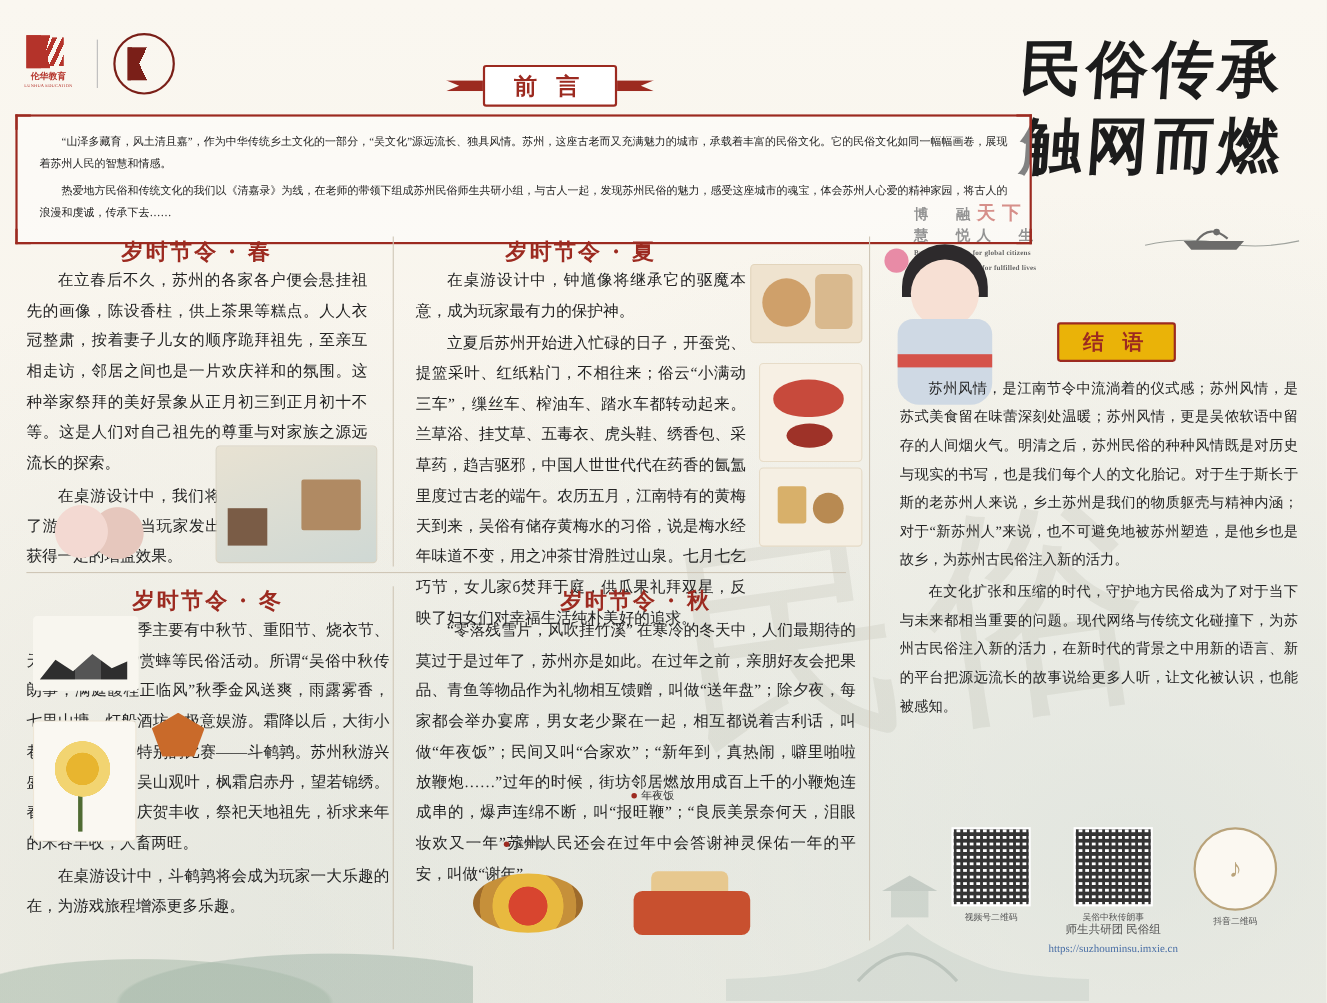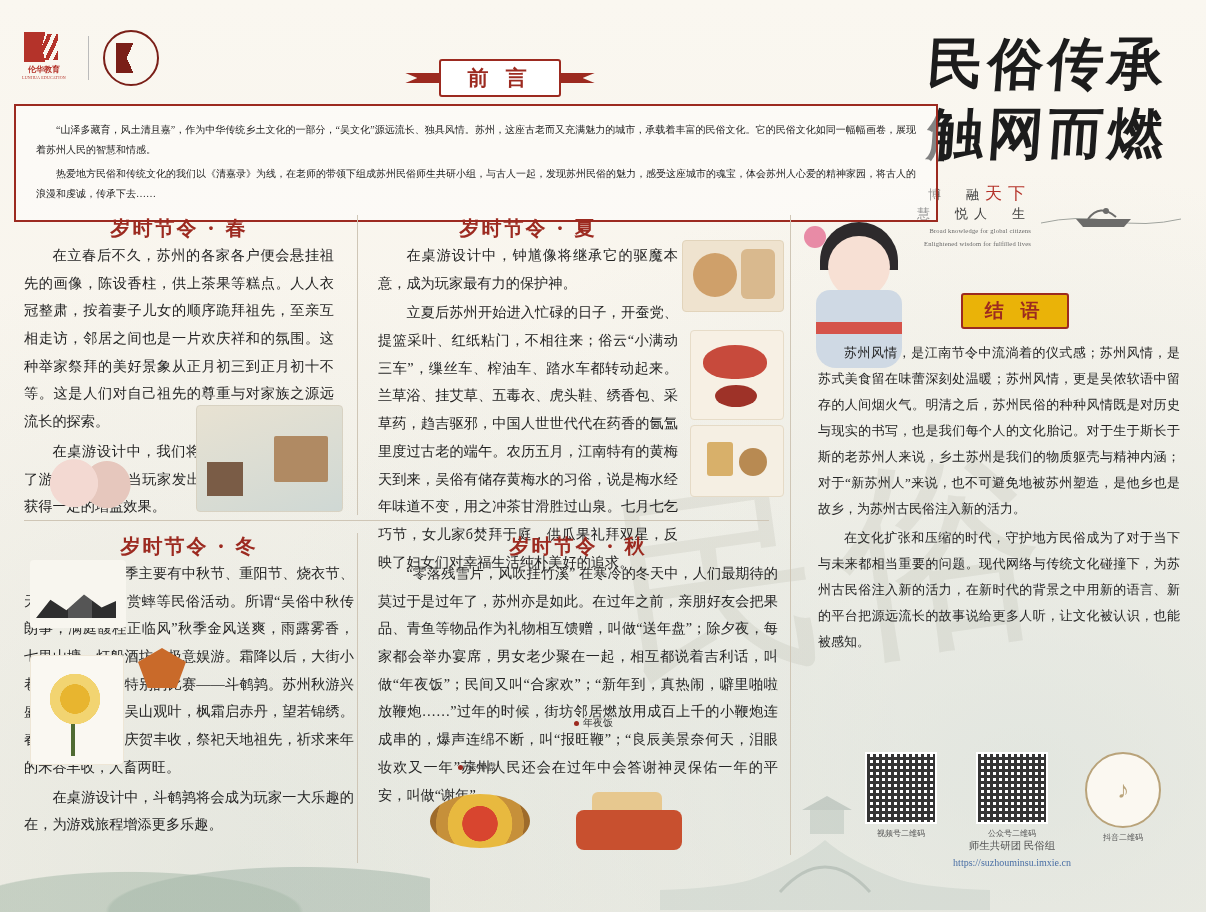--- a/index.html
+++ b/index.html
@@ -45,21 +45,21 @@
      linear-gradient(115deg,#7a1f18 0 40%,transparent 40%),
      linear-gradient(65deg,#7a1f18 0 40%,transparent 40%);}
   
   .main-title{position:absolute;right:38px;top:28px;width:350px;text-align:right;}
   .main-title .l{
     font-family:"DejaVu Serif", serif;
     font-size:56px;font-weight:bold;color:#1c1c1c;
     line-height:1.25;letter-spacing:4px;
     transform:skewX(-4deg);
   }
-  .sub-brand{position:absolute;right:175px;top:182px;text-align:right;width:200px;}
+  .sub-brand{position:absolute;right:175px;top:182px;text-align:left;width:200px;font-weight:bold;}
   .sub-brand .cn{font-size:13px;letter-spacing:6px;color:#3a3a3a;}
   .sub-brand .cn .big{color:#b4332a;font-size:17px;}
   .sub-brand .en{font-size:6.5px;color:#666;letter-spacing:.2px;margin-top:3px;line-height:1.5;}
   .boat{position:absolute;right:20px;top:185px;width:150px;height:46px;opacity:.8;}
   
   .banner{
     position:absolute;left:400px;top:58px;width:200px;height:40px;
     display:flex;align-items:center;justify-content:center;
   }
   .banner .ribbon{
@@ -309,21 +309,21 @@
   <div class="qr-item">
     <div class="qr-box">
         <div class="qr-img"></div>
       </div>
     <div class="qr-cap">视频号二维码</div>
   </div>
   <div class="qr-item">
     <div class="qr-box">
         <div class="qr-img"></div>
       </div>
-    <div class="qr-cap">公众号二维码</div>
+    <div class="qr-cap">吴俗中秋传朗事</div>
   </div>
   <div class="qr-item">
     <div class="qr-circle">
         <span class="gl">♪</span>
       </div>
     <div class="qr-cap">抖音二维码</div>
   </div>
 </div>
 <div class="credit">
   <div>师生共研团 民俗组</div>

